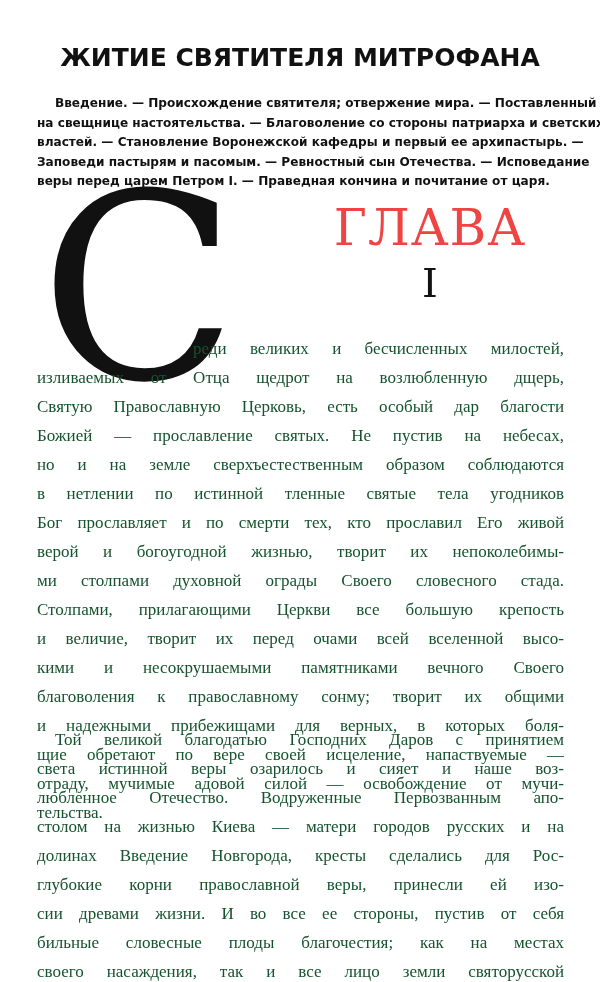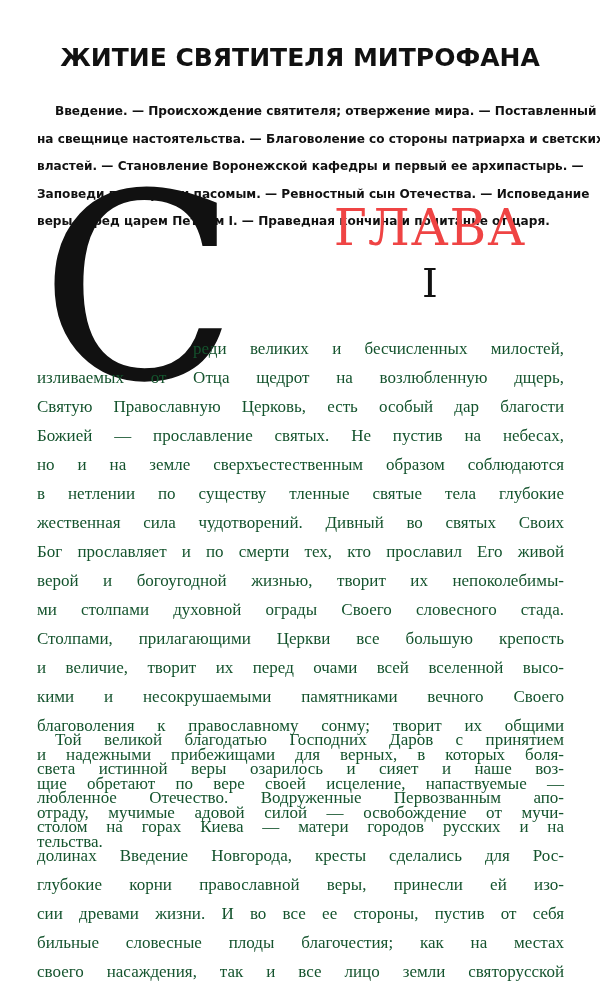--- a/index.html
+++ b/index.html
@@ -8,21 +8,21 @@
   .title {
     position: absolute; left: 0; width: 600px; top: 43px; text-align: center;
     font-family: "DejaVu Sans", sans-serif; font-weight: bold; font-size: 25px;
     letter-spacing: 0px; color: #111;
   }
   .summary {
     position: absolute; left: 37px; width: 526px; top: 94px;
     font-family: "DejaVu Sans", sans-serif; font-weight: bold; font-size: 12.1px;
     line-height: 19.5px; text-align: justify; color: #111;
   }
-  .summary .line { display: block; text-align: justify; text-align-last: justify; white-space: nowrap; margin-top: 8px; }
+  .summary .line { display: block; text-align: justify; text-align-last: justify; white-space: nowrap; }
   .summary .line.first { padding-left: 18px; }
   .summary .line.last { text-align-last: left; }
   .dropcap {
     position: absolute; left: 40px; top: 160px;
     font-family: "DejaVu Serif", serif; font-size: 258px; line-height: 1; color: #111;
   }
   .chapter-label {
     position: absolute; left: 330px; width: 200px; top: 203px; text-align: center;
     font-family: "DejaVu Serif", serif; font-size: 50px; line-height: 1; color: #ef4444;
     letter-spacing: 1px;
@@ -61,40 +61,39 @@
   <div class="dropcap">С</div>
   <div class="chapter-label">ГЛАВА</div>
   <div class="chapter-num">I</div>
 
   <div class="body-text" style="top:334px;">
     <span class="line first">реди великих и бесчисленных милостей,</span>
     <span class="line">изливаемых от Отца щедрот на возлюбленную дщерь,</span>
     <span class="line">Святую Православную Церковь, есть особый дар благости</span>
     <span class="line">Божией — прославление святых. Не пустив на небесах,</span>
     <span class="line">но и на земле сверхъестественным образом соблюдаются</span>
-    <span class="line">в нетлении по существу тленные святые тела глубокие</span>
-    <span class="line">жественная сила чудотворений. Дивный во святых Своих</span>
+    <span class="line">в нетлении по истинной тленные святые тела угодников</span>
     <span class="line">Бог прославляет и по смерти тех, кто прославил Его живой</span>
     <span class="line">верой и богоугодной жизнью, творит их непоколебимы-</span>
     <span class="line">ми столпами духовной ограды Своего словесного стада.</span>
     <span class="line">Столпами, прилагающими Церкви все большую крепость</span>
     <span class="line">и величие, творит их перед очами всей вселенной высо-</span>
     <span class="line">кими и несокрушаемыми памятниками вечного Своего</span>
     <span class="line">благоволения к православному сонму; творит их общими</span>
     <span class="line">и надежными прибежищами для верных, в которых боля-</span>
     <span class="line">щие обретают по вере своей исцеление, напаствуемые —</span>
     <span class="line">отраду, мучимые адовой силой — освобождение от мучи-</span>
     <span class="line last">тельства.</span>
   </div>
 
   <div class="body-text" style="top:725px;">
     <span class="line indent">Той великой благодатью Господних Даров с принятием</span>
     <span class="line">света истинной веры озарилось и сияет и наше воз-</span>
     <span class="line">любленное Отечество. Водруженные Первозванным апо-</span>
-    <span class="line">столом на горах Киева — матери городов русских и на</span>
+    <span class="line">столом на жизнью Киева — матери городов русских и на</span>
     <span class="line">долинах Введение Новгорода, кресты сделались для Рос-</span>
     <span class="line">глубокие корни православной веры, принесли ей изо-</span>
     <span class="line">сии древами жизни. И во все ее стороны, пустив от себя</span>
     <span class="line">бильные словесные плоды благочестия; как на местах</span>
     <span class="line">своего насаждения, так и все лицо земли святорусской</span>
   </div>
 
 </div>
 
 </body></html>

